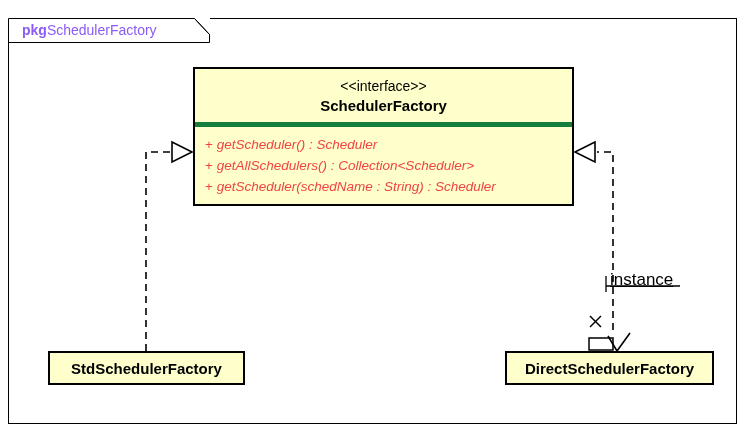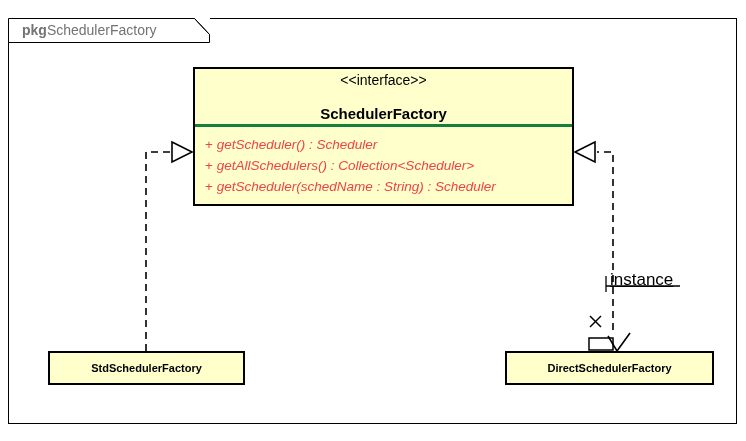--- a/index.html
+++ b/index.html
@@ -40,21 +40,21 @@
     width: 202px;
     height: 24px;
     box-sizing: border-box;
     background: #ffffff;
   }
   .pkg-tab-label {
     position: absolute;
     left: 22px;
     top: 21px;
     font-size: 14px;
-    color: #737373;
+    color: #8b5cf6;
     white-space: nowrap;
     line-height: 18px;
   }
   .pkg-tab-label b {
     font-weight: bold;
   }
 
   
   .umlbox {
     position: absolute;
@@ -64,26 +64,26 @@
   }
 
   #interface-box {
     left: 193px;
     top: 67px;
     width: 381px;
     height: 139px;
   }
   .iface-header {
     height: 58px;
-    border-bottom: 3px solid #15803d;
+    border-bottom: 5px solid #15803d;
     box-sizing: border-box;
     display: flex;
     flex-direction: column;
     align-items: center;
-    justify-content: space-between;
+    justify-content: center;
     padding-top: 2px;
   }
   .iface-stereotype {
     font-size: 14px;
     color: #000000;
     line-height: 18px;
   }
   .iface-name {
     font-size: 15px;
     font-weight: bold;
@@ -116,21 +116,21 @@
     top: 351px;
     width: 209px;
     height: 34px;
   }
   .cls-name {
     width: 100%;
     height: 100%;
     display: flex;
     align-items: center;
     justify-content: center;
-    font-size: 11px;
+    font-size: 15px;
     font-weight: bold;
     color: #000000;
     white-space: nowrap;
   }
 
   
   #connectors {
     position: absolute;
     left: 0; top: 0;
     width: 746px;

